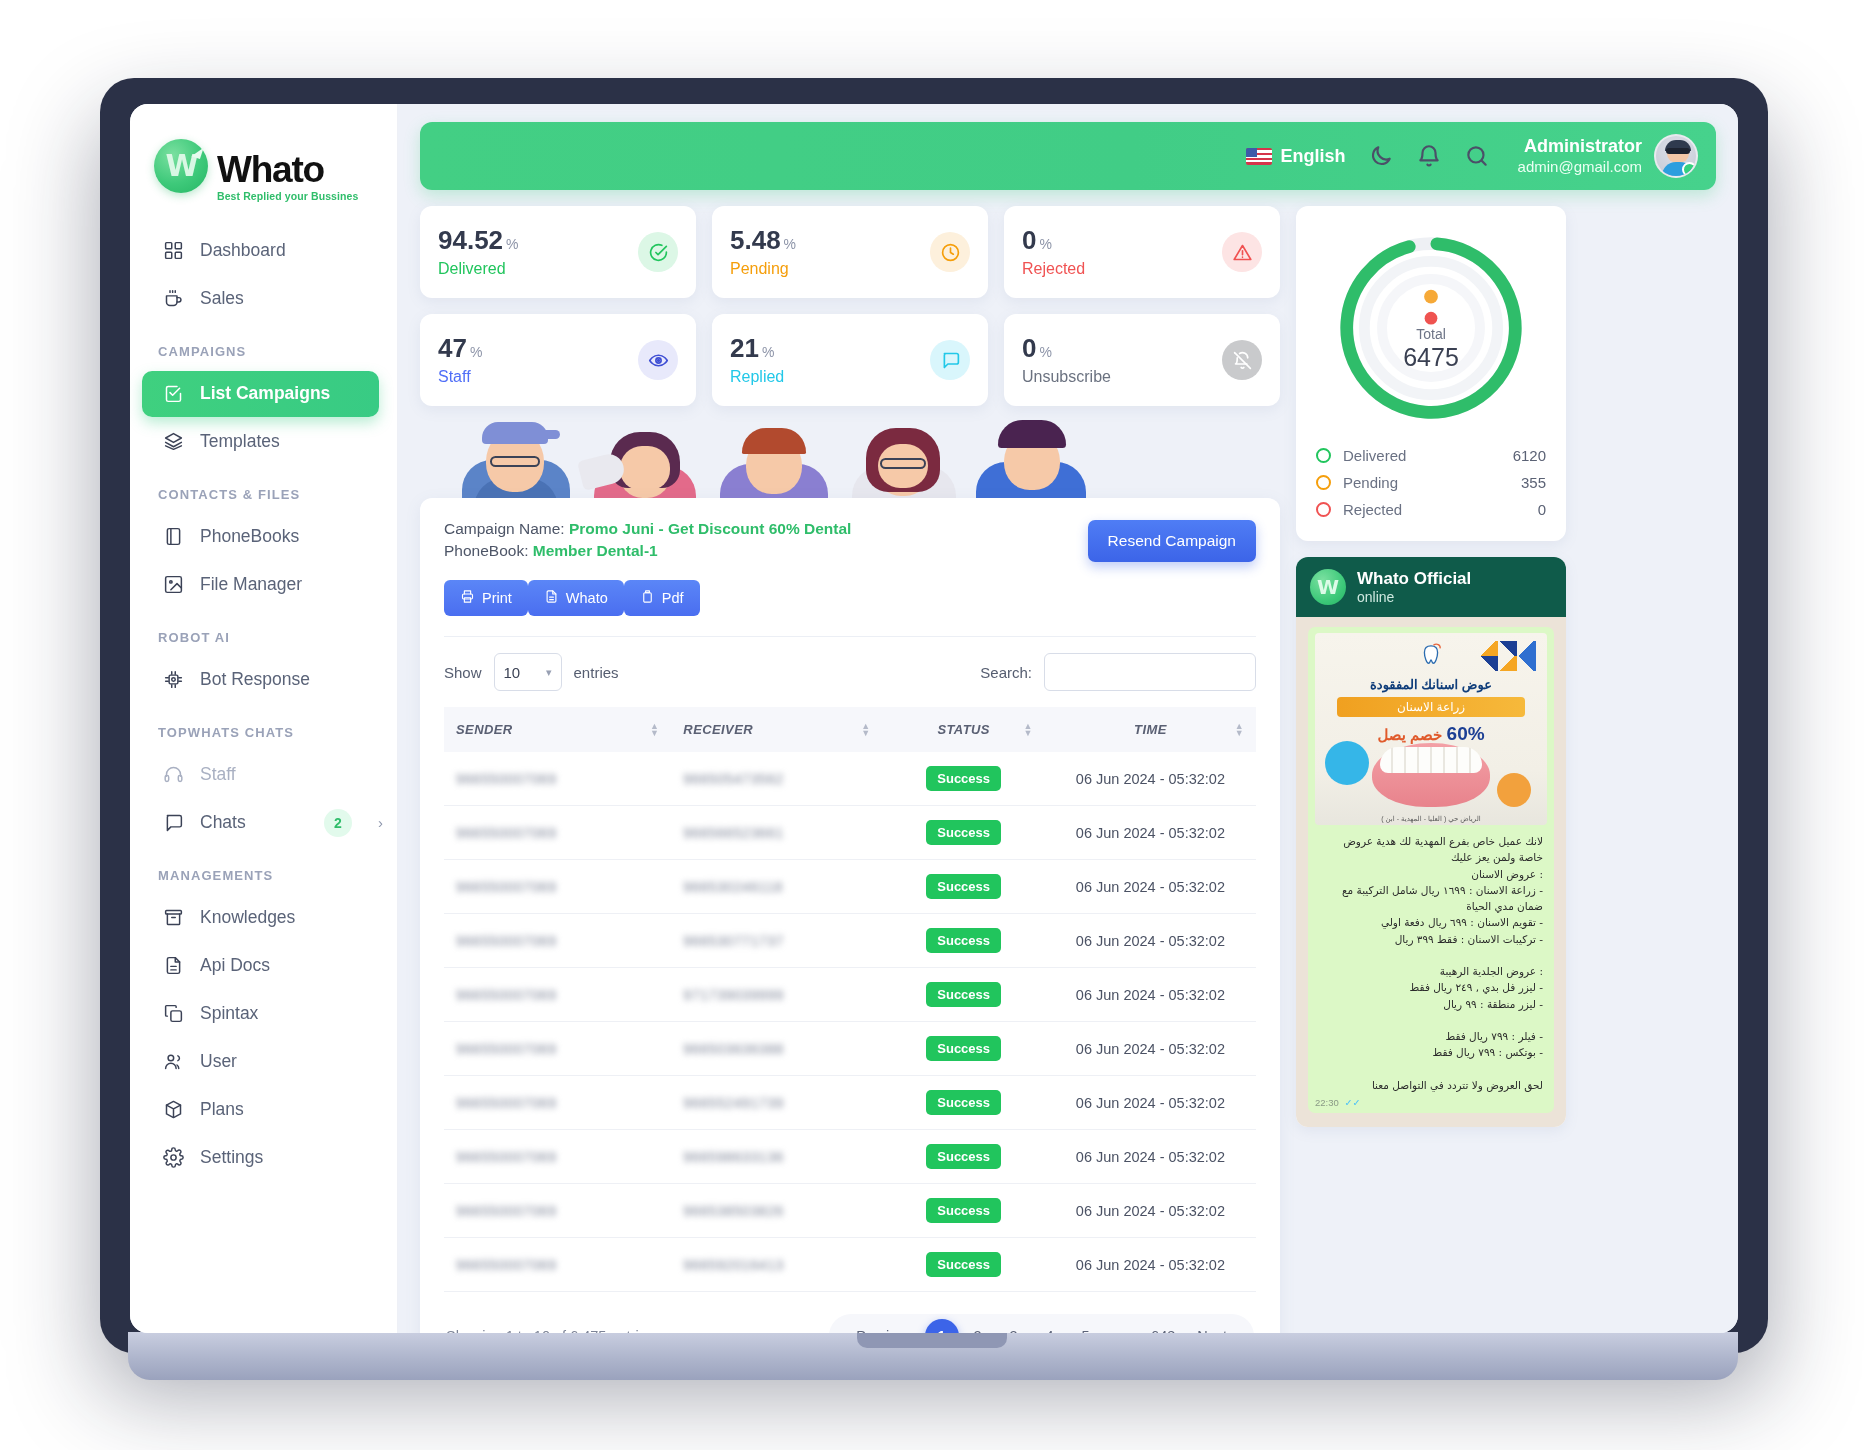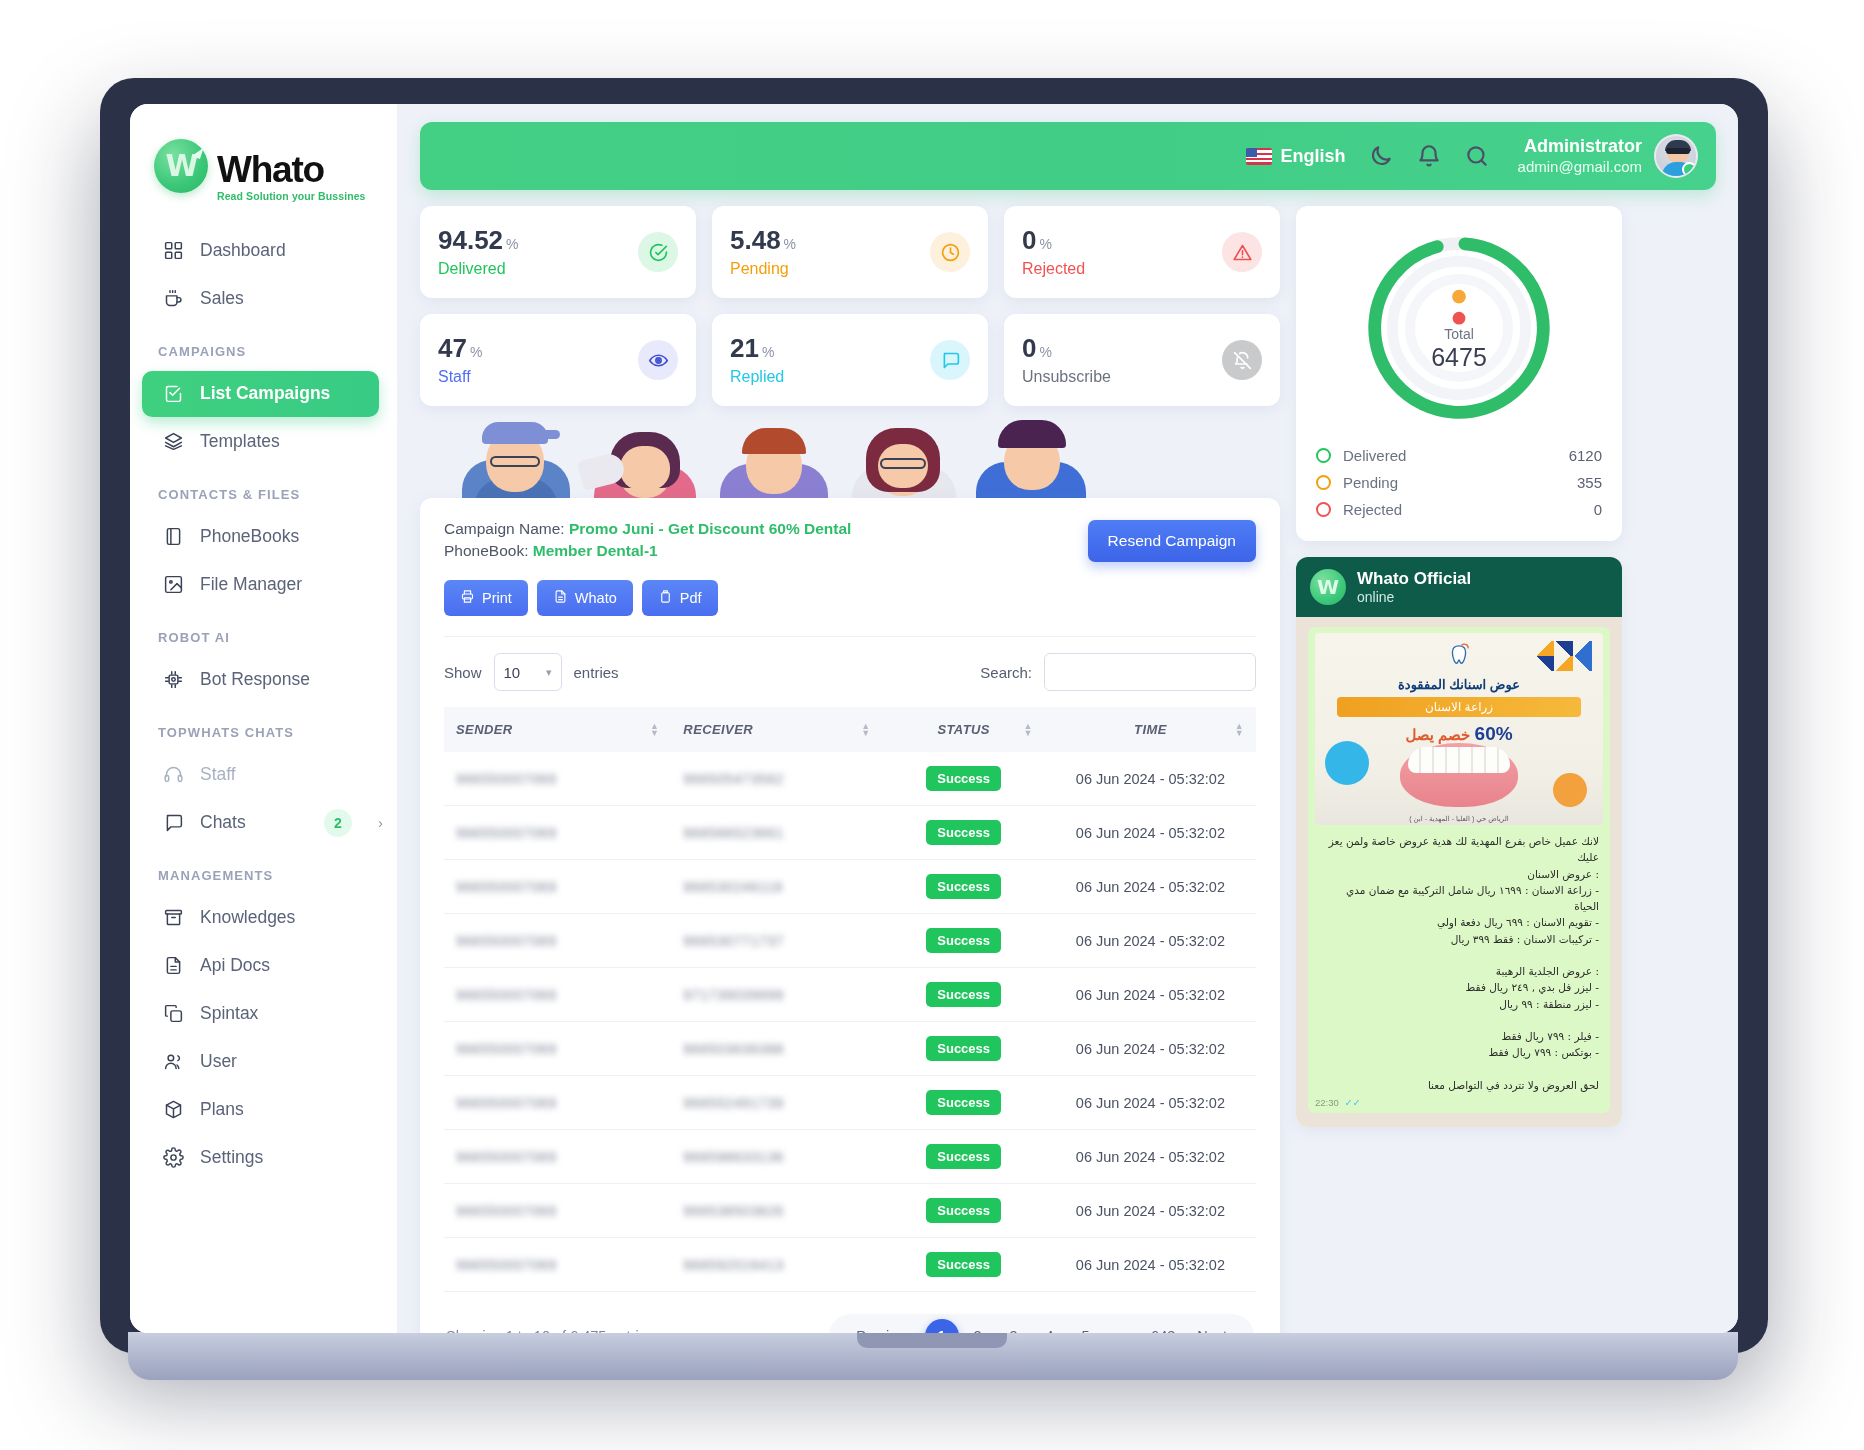--- a/index.html
+++ b/index.html
@@ -160,21 +160,21 @@
   .avatar .body { position:absolute; left:6px; bottom:-6px; width:32px;height:20px;border-radius:14px 14px 0 0; background:#2d9ede;}
   .avatar-dot {
     position: absolute; right: -1px; bottom: -1px;
     width: 15px; height: 15px; border-radius: 50%;
     background: #35d07e; border: 2px solid #fff;
   }
 
   
   .content { display: flex; gap: 16px; margin-top: 16px; }
   .col-left { width: 860px; flex: 0 0 auto; }
-  .col-right { width: 326px; flex: 0 0 auto; }
+  .col-right { width: 270px; flex: 0 0 auto; }
 
   .stat-grid { display: grid; grid-template-columns: repeat(3,1fr); gap: 16px; }
   .stat-card {
     background: #fff; border-radius: 12px;
     height: 92px; padding: 16px 18px;
     display: flex; align-items: center; justify-content: space-between;
     box-shadow: 0 4px 14px rgba(110,125,170,.10);
   }
   .stat-num { font-size: 26px; font-weight: bold; color: #333a4d; line-height: 1; }
   .stat-num .pct { font-size: 14px; font-weight: normal; color: #8d94a8; margin-left: 3px; }
@@ -204,21 +204,21 @@
   .camp-head { display: flex; align-items: flex-start; justify-content: space-between; }
   .camp-line { font-size: 15.5px; color: #4d5567; margin-bottom: 4px; }
   .camp-line b { color: #2fbd6a; font-weight: bold; }
   .btn-primary {
     background: linear-gradient(180deg,#4f7df5 0%, #3c64e8 100%);
     color: #fff; border: none; border-radius: 7px;
     padding: 12px 20px; font-size: 15.5px; cursor: pointer;
     box-shadow: 0 5px 12px rgba(62,100,232,.33);
     font-family: "Liberation Sans", sans-serif;
   }
-  .btn-row { display: flex; gap: 9px; margin-top: 16px; }
+  .btn-row { display: flex; margin-top: 16px; }
   .btn-sm {
     background: linear-gradient(180deg,#5b86f7 0%, #4a6ef0 100%);
     color: #fff; border: none; border-radius: 6px;
     padding: 9px 16px; font-size: 14.5px; cursor: pointer;
     display: flex; align-items: center; gap: 7px;
     font-family: "Liberation Sans", sans-serif;
   }
   .btn-sm svg { width: 15px; height: 15px; fill: none; stroke: #fff; stroke-width: 1.8; stroke-linecap: round; stroke-linejoin:round;}
   .divider { height: 1px; background: #eceff5; margin: 20px 0 16px 0; }
 
@@ -370,21 +370,21 @@
   <div class="screen">
 
     <aside class="sidebar">
       <div class="brand">
         <div class="brand-mark">
           <div class="w">W</div>
           <div class="arrow"></div>
         </div>
         <div class="brand-text">
           <div class="brand-name">Whato</div>
-          <div class="brand-tag">Read Solution your Bussines</div>
+          <div class="brand-tag">Best Replied your Bussines</div>
         </div>
       </div>
 
       <nav class="nav">
 
         <div class="nav-item">
           <span class="ico">
               <svg viewBox="0 0 24 24">
                 <rect x="3" y="3" width="7" height="7" rx="1"></rect>
                 <rect x="14" y="3" width="7" height="7" rx="1"></rect>

